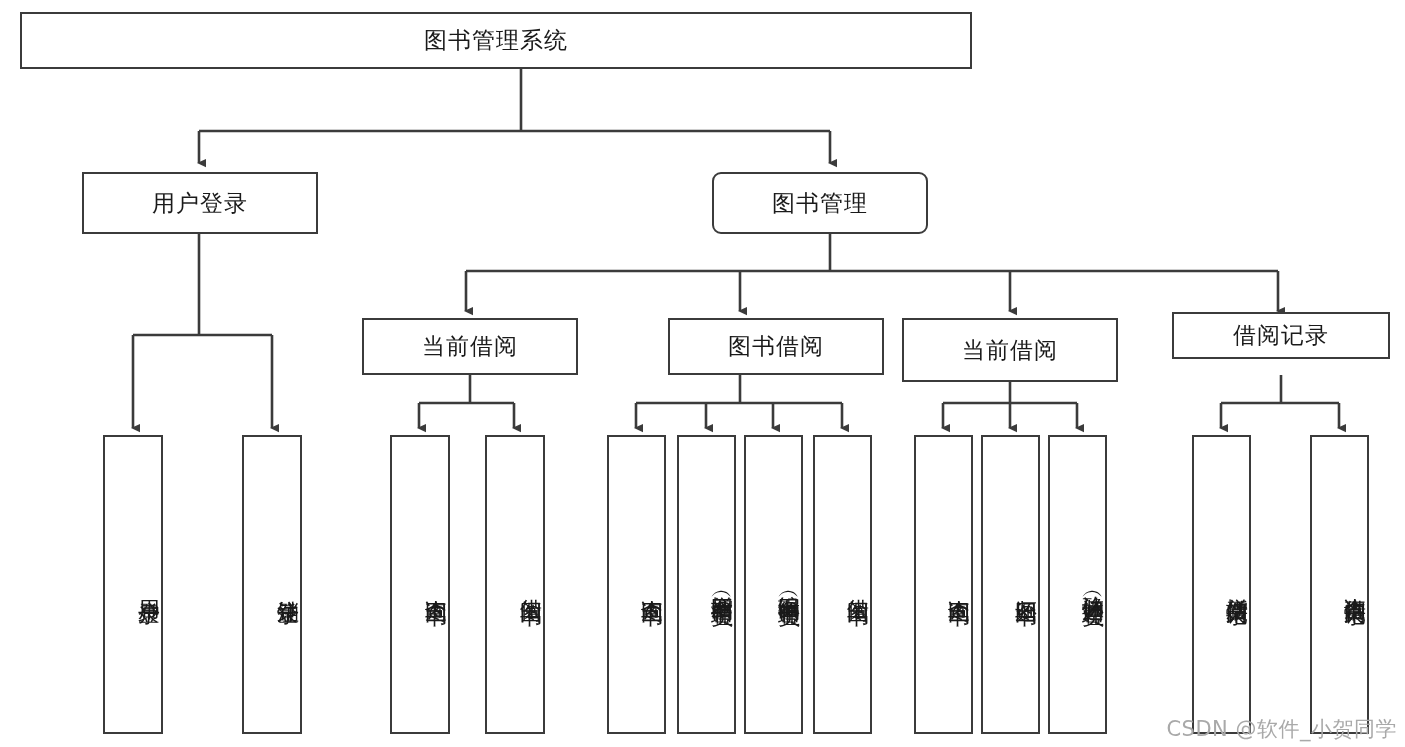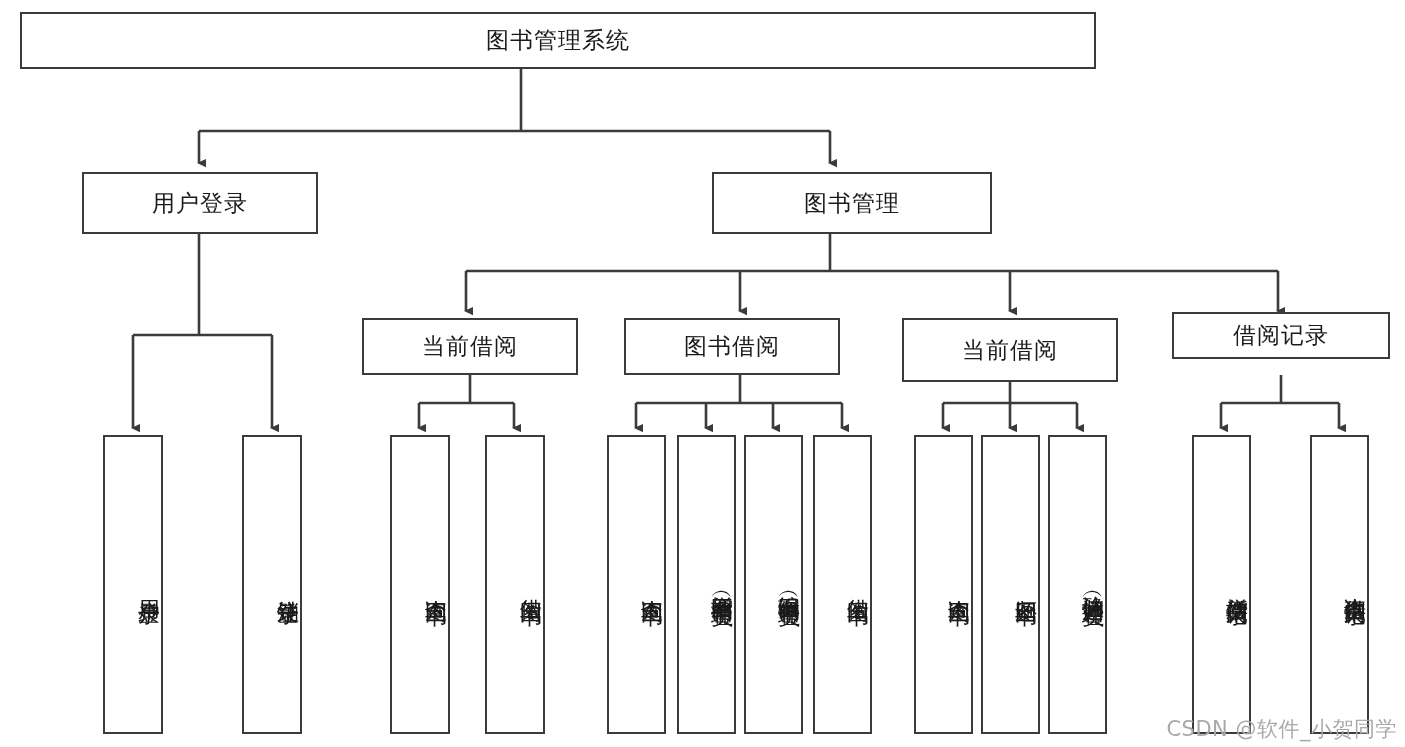--- a/index.html
+++ b/index.html
@@ -114,37 +114,37 @@
       <path d="M1010,403 L1010,428" marker-end="url(#arrow)"></path>
       <path d="M1077,403 L1077,428" marker-end="url(#arrow)"></path>
 
       <path d="M1281,375 L1281,403"></path>
       <path d="M1221,403 L1339,403"></path>
       <path d="M1221,403 L1221,428" marker-end="url(#arrow)"></path>
       <path d="M1339,403 L1339,428" marker-end="url(#arrow)"></path>
     </g>
   </svg>
 
-  <div class="node horizontal" style="left:20px; top:12px; width:1076px; height:57px;text-align:right;">
+  <div class="node horizontal" style="left:20px; top:12px; width:952px; height:57px;text-align:right;">
     <span>图书管理系统</span>
   </div>
 
   <div class="node horizontal" style="left:82px; top:172px; width:236px; height:62px;">
     <span>用户登录</span>
   </div>
 
-  <div class="node horizontal" style="left:712px; top:172px; width:280px; height:62px;">
+  <div class="node horizontal" style="left:712px; top:172px; width:216px; height:62px;border-radius:9px;">
     <span>图书管理</span>
   </div>
 
   <div class="node horizontal" style="left:362px; top:318px; width:216px; height:57px;">
     <span>当前借阅</span>
   </div>
 
-  <div class="node horizontal" style="left:624px; top:318px; width:216px; height:57px;">
+  <div class="node horizontal" style="left:668px; top:318px; width:216px; height:57px;">
     <span>图书借阅</span>
   </div>
 
   <div class="node horizontal" style="left:902px; top:318px; width:216px; height:64px;">
     <span>当前借阅</span>
   </div>
 
   <div class="node horizontal" style="left:1172px; top:312px; width:218px; height:47px;">
     <span>借阅记录</span>
   </div>

